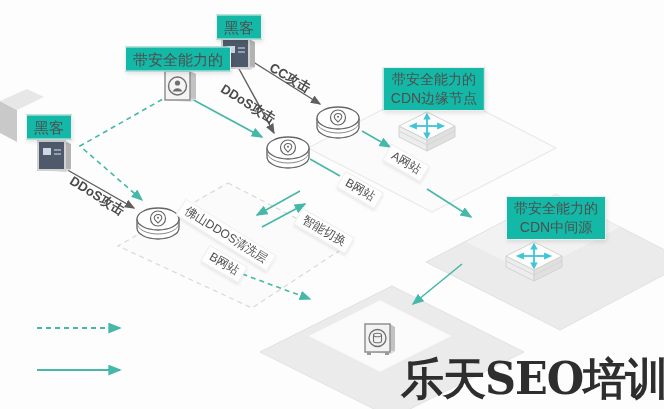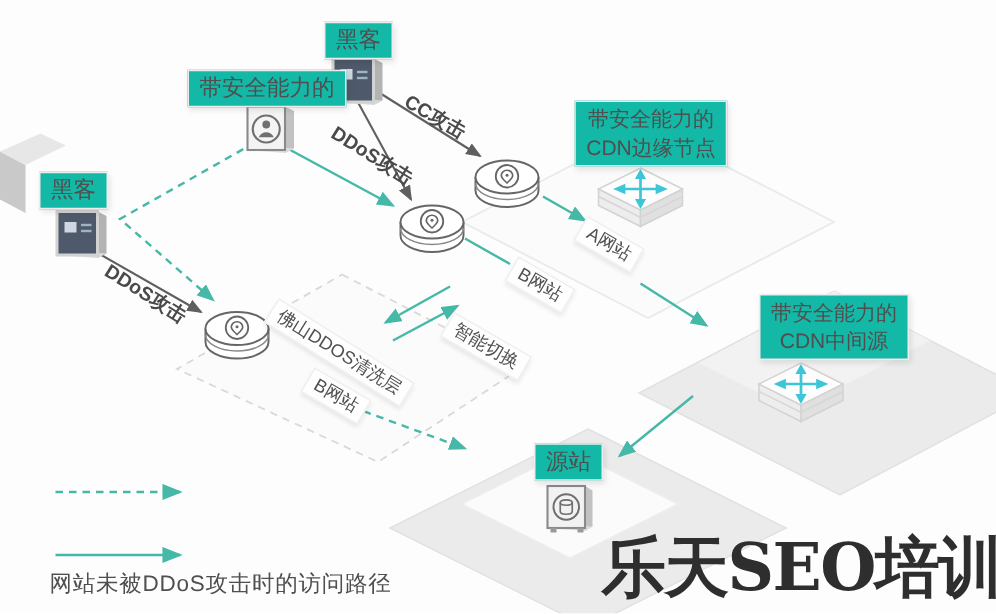--- a/index.html
+++ b/index.html
@@ -200,36 +200,34 @@
 <div class="lbl nodelbl" style="left:178px;top:59px;">带安全能力的</div>
 
 <div class="lbl nodelbl" style="left:49px;top:127px;">黑客</div>
 
 <div class="lbl nodelbl" style="left:434px;top:89px;font-size:14px;">带安全能力的
 CDN边缘节点</div>
 
 <div class="lbl nodelbl" style="left:556px;top:218px;font-size:14px;">带安全能力的
 CDN中间源</div>
 
-<div class="lbl nodelbl" style="left:379px;top:308px;">源站</div>
 
 <div class="lbl attacklbl rot30" style="left:290px;top:78px;">CC攻击</div>
 
 <div class="lbl attacklbl rot32" style="left:248px;top:104px;">DDoS攻击</div>
 
 <div class="lbl attacklbl rot32" style="left:97px;top:196px;">DDoS攻击</div>
 
 <div class="lbl pathlbl rot30" style="left:406px;top:163px;">A网站</div>
 
 <div class="lbl pathlbl rot30" style="left:360px;top:190px;">B网站</div>
 
 <div class="lbl pathlbl rot32" style="left:226px;top:235px;">佛山DDOS清洗层</div>
 
 <div class="lbl pathlbl rot30" style="left:224px;top:264px;">B网站</div>
 
 <div class="lbl pathlbl rot30" style="left:324px;top:231px;">智能切换</div>
 
 
-<div class="lbl legend-text" style="left:33px;top:380px;transform:none;">网站未被DDoS攻击时的访问路径</div>
 
 <div id="watermark">乐天SEO培训</div>
 
 </div>
 
 </body></html>

